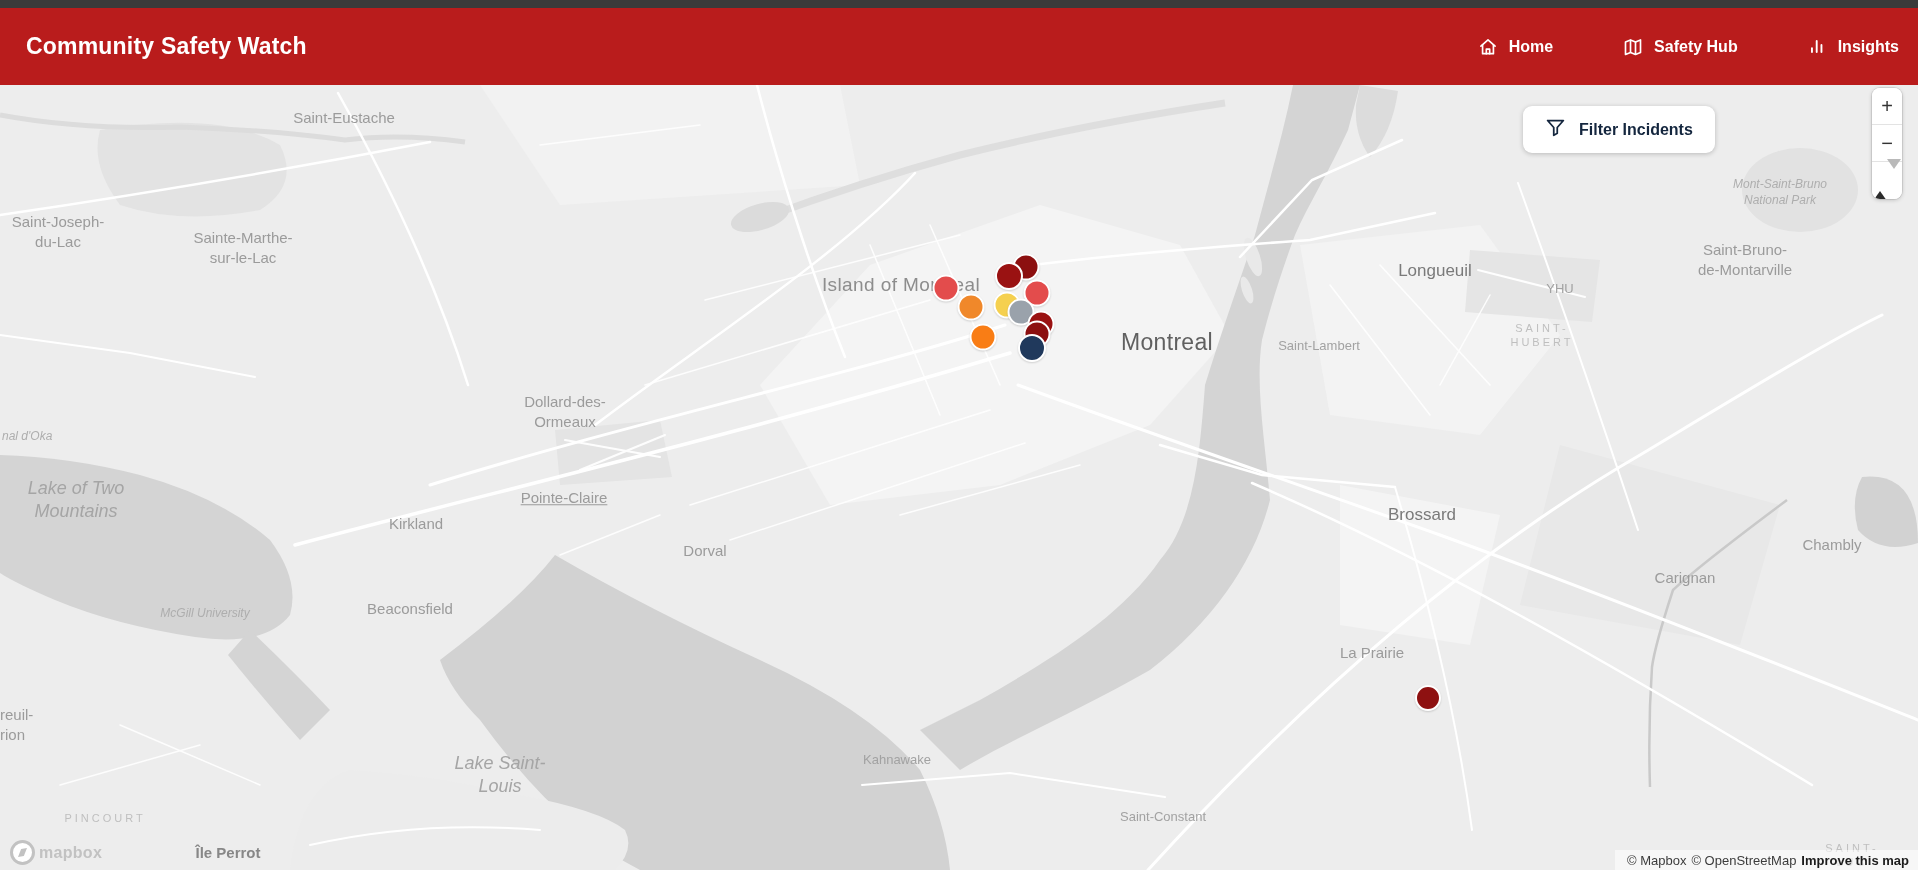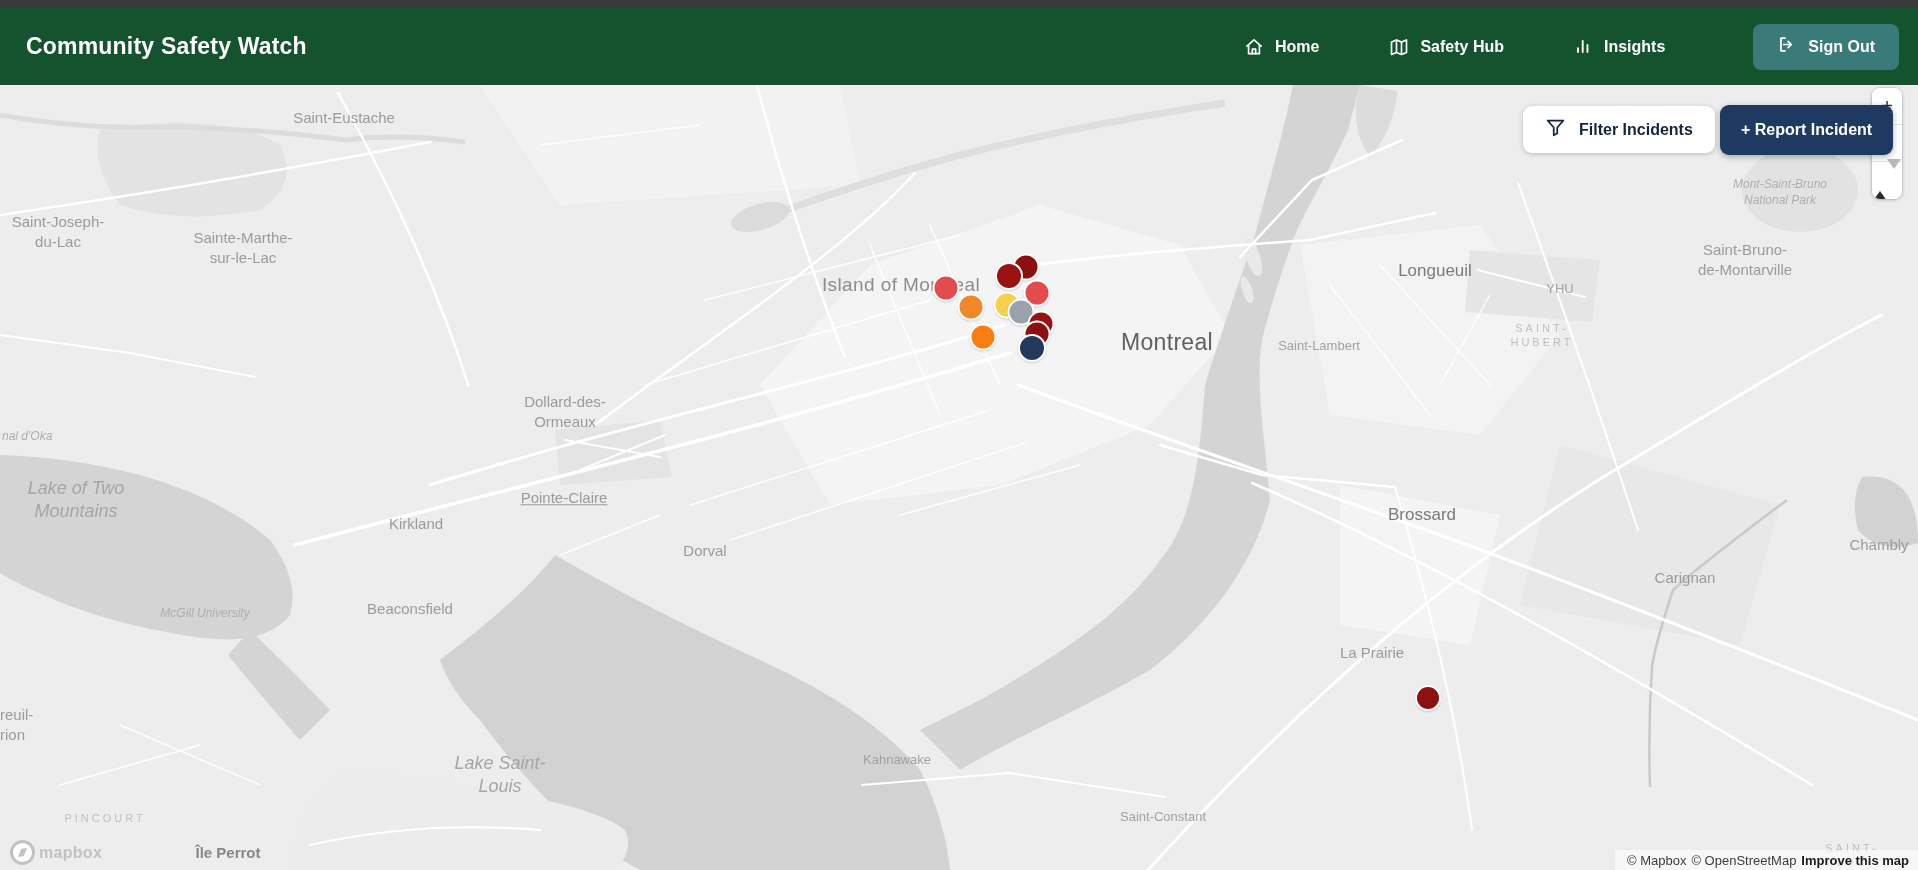--- a/index.html
+++ b/index.html
@@ -4,21 +4,21 @@
 <style>
   * { margin:0; padding:0; box-sizing:border-box; }
   html,body { width:1918px; height:870px; overflow:hidden; background:#fff;
     font-family:"Liberation Sans", sans-serif; }
 
   
   .top-strip { position:absolute; left:0; top:0; width:1918px; height:8px; background:#3a3a3a; }
 
   
   .header { position:absolute; left:0; top:8px; width:1918px; height:77px;
-    background:#14532d; display:flex; align-items:center; justify-content:space-between;
+    background:#b91c1c; display:flex; align-items:center; justify-content:space-between;
     padding:0 19px 0 26px; z-index:20; }
   .app-title { color:#fff; font-size:23px; font-weight:bold; letter-spacing:.2px; }
   .nav { display:flex; align-items:center; gap:70px; }
   .nav-item { display:flex; align-items:center; gap:11px; color:#fff; font-size:16px;
     font-weight:600; cursor:pointer; }
   .nav-item svg { display:block; }
   .signout-btn { display:flex; align-items:center; gap:12px; background:#397b78; color:#fff;
     font-size:16px; font-weight:600; border:none; border-radius:8px; height:46px;
     padding:0 24px; margin-left:18px; cursor:pointer; }
 
@@ -114,30 +114,20 @@
       <div class="nav-item">
         <span>
           <svg width="19" height="19" viewBox="0 0 24 24" fill="none" stroke="#fff" stroke-width="2.4" stroke-linecap="round">
             <path d="M5 19v-5"></path>
             <path d="M11 19V5"></path>
             <path d="M17 19v-9"></path>
           </svg>
         </span>
         <span>Insights</span>
       </div>
-      <button class="signout-btn">
-      <span>
-        <svg width="19" height="19" viewBox="0 0 24 24" fill="none" stroke="#fff" stroke-width="2.2" stroke-linecap="round" stroke-linejoin="round">
-          <path d="M10 4H5v16h5"></path>
-            <path d="M14 8l4 4-4 4"></path>
-            <path d="M8.5 12H18"></path>
-        </svg>
-      </span>
-      <span>Sign Out</span>
-    </button>
   </nav>
 </header>
 
 <div class="map" id="map">
 
   <svg class="base" width="1918" height="785" viewBox="0 0 1918 785">
     <rect x="0" y="0" width="1918" height="785" fill="#ededed"></rect>
 
     <polygon points="760,300 870,180 1040,120 1180,160 1230,250 1150,340 1000,400 830,420" fill="#f4f4f4"></polygon>
     <polygon points="480,0 840,0 860,100 560,120" fill="#f2f2f2"></polygon>
@@ -218,23 +208,20 @@
 
   <button class="btn-filter">
     <span>
       <svg width="21" height="21" viewBox="0 0 24 24" fill="none" stroke="#14263e" stroke-width="2" stroke-linejoin="round">
         <path d="M3 4h18l-7 8v6.5L10 21v-9L3 4z"></path>
       </svg>
     </span>
     <span>Filter Incidents</span>
   </button>
 
-  <button class="btn-report">
-    <span>+ Report Incident</span>
-  </button>
 
   <div class="map-ctrl">
     <button>+</button>
     <button>−</button>
     <button>
       <span>
         <span class="tri-up"></span><span class="tri-dn"></span>
       </span>
     </button>
   </div>
@@ -279,21 +266,21 @@
     <div class="lbl town-sm" style="left: 1560px; top: 204px;">YHU</div>
     <div class="lbl caps" style="left: 1542px; top: 250px;">SAINT-
 HUBERT</div>
     <div class="lbl water-sm" style="left: 1780px; top: 108px;">Mont-Saint-Bruno
 National Park</div>
     <div class="lbl town" style="left: 1745px; top: 174px;">Saint-Bruno-
 de-Montarville</div>
     <div class="lbl city-md" style="left: 1422px; top: 430px;">Brossard</div>
     <div class="lbl town" style="left: 1372px; top: 568px;">La Prairie</div>
     <div class="lbl town" style="left: 1685px; top: 493px;">Carignan</div>
-    <div class="lbl town" style="left: 1832px; top: 460px; margin-left: 47px;">Chambly</div>
+    <div class="lbl town" style="left: 1832px; top: 460px;">Chambly</div>
     <div class="lbl caps" style="left: 1852px; top: 770px;">SAINT-LUC</div>
     <div class="marker" style="left: 1026px; top: 182px; width: 27px; height: 27px; background: rgb(140, 16, 16);"></div>
     <div class="marker" style="left: 1009px; top: 191px; width: 28px; height: 28px; background: rgb(154, 18, 18);"></div>
     <div class="marker" style="left: 946px; top: 203px; width: 27px; height: 27px; background: rgb(227, 76, 76);"></div>
     <div class="marker" style="left: 1037px; top: 208px; width: 27px; height: 27px; background: rgb(227, 76, 76);"></div>
     <div class="marker" style="left: 1007px; top: 220px; width: 27px; height: 27px; background: rgb(245, 208, 79);"></div>
     <div class="marker" style="left: 971px; top: 222px; width: 27px; height: 27px; background: rgb(240, 136, 42);"></div>
     <div class="marker" style="left: 1021px; top: 227px; width: 27px; height: 27px; background: rgb(154, 162, 171);"></div>
     <div class="marker" style="left: 1041px; top: 239px; width: 27px; height: 27px; background: rgb(154, 18, 18);"></div>
     <div class="marker" style="left: 1037px; top: 249px; width: 27px; height: 27px; background: rgb(140, 16, 16);"></div>

